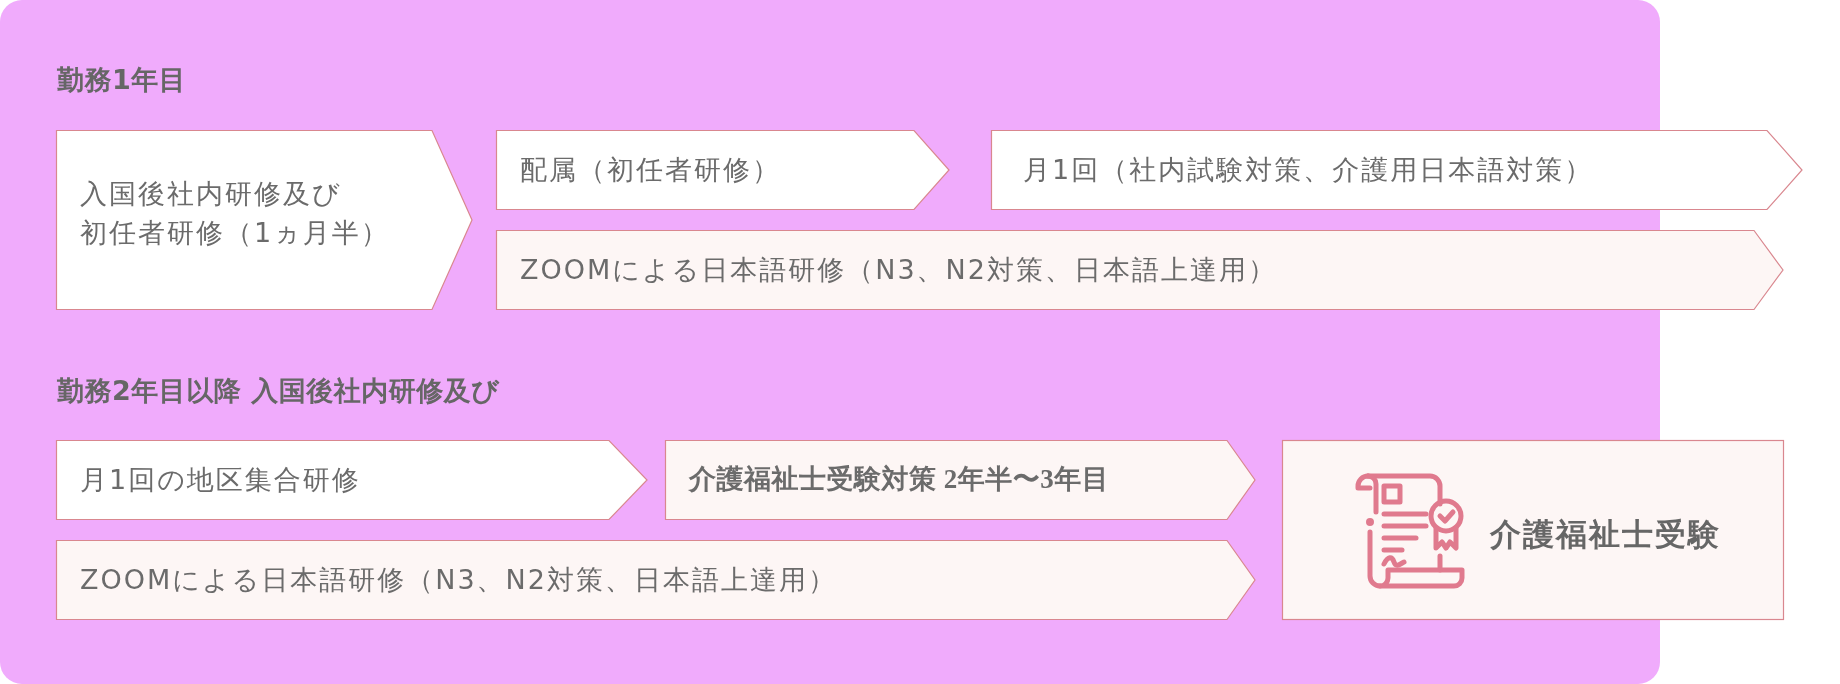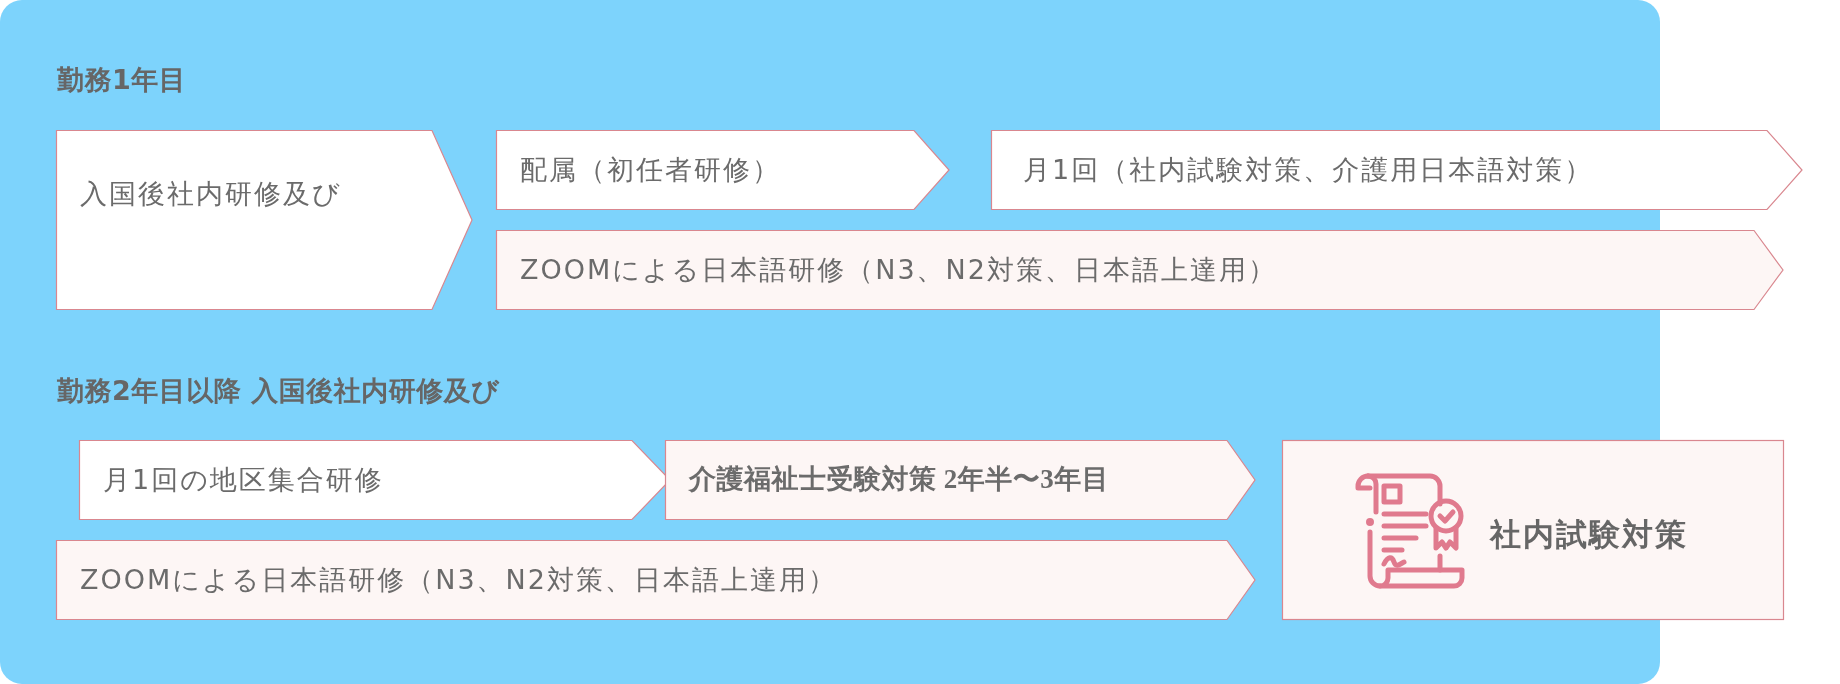--- a/index.html
+++ b/index.html
@@ -1,19 +1,19 @@
 <!DOCTYPE html>
 <html><head>
 <meta charset="utf-8">
 <style>
   html, body { margin: 0; padding: 0; background: #ffffff; }
   body { width: 1840px; height: 684px; position: relative; overflow: hidden;
          font-family: "DejaVu Sans", "Liberation Sans", sans-serif; }
   .panel { position: absolute; left: 0; top: 0; width: 1660px; height: 684px;
-           background: #7dd3fc; border-radius: 22px; }
+           background: #f0abfc; border-radius: 22px; }
   .heading { position: absolute; color: #666666; font-weight: bold; font-size: 27px;
              letter-spacing: 0.5px; line-height: 1; white-space: nowrap; }
   .shape { position: absolute; }
   .shape svg { position: absolute; left: 0; top: 0; overflow: visible; }
   .label { position: absolute; color: #6b6b6b; font-size: 27px; letter-spacing: 2px;
            white-space: nowrap; line-height: 1.45; display: flex; align-items: center; }
   .label.bold { font-weight: bold; letter-spacing: 0.5px; }
   .final-text { position: absolute; color: #666666; font-size: 31px; font-weight: bold;
                 letter-spacing: 2px; white-space: nowrap; }
 </style>
@@ -23,20 +23,21 @@
 <div class="panel">
 
   <div class="heading" style="left:57px; top:66px;">勤務1年目</div>
 
   <div class="shape" style="left:56px; top:130px; width:418px; height:180px;">
     <svg width="418" height="180">
       <polygon points="0.5,0.5 376,0.5 416,90 376,179.5 0.5,179.5" fill="#ffffff" stroke="#d9878f" stroke-width="1.2"></polygon>
     </svg>
     <div class="label" style="left:24px; top:44px; flex-direction:column; align-items:flex-start;">
       <span>入国後社内研修及び</span>
+      <span>初任者研修（1ヵ月半）</span>
     </div>
   </div>
 
   <div class="shape" style="left:496px; top:130px; width:456px; height:80px;">
     <svg width="456" height="80">
       <polygon points="0.5,0.5 418,0.5 453,40 418,79.5 0.5,79.5" fill="#ffffff" stroke="#d9878f" stroke-width="1.2"></polygon>
     </svg>
     <div class="label" style="left:24px; top:0; height:80px;">配属（初任者研修）</div>
   </div>
 
@@ -49,21 +50,21 @@
 
   <div class="shape" style="left:496px; top:230px; width:1290px; height:80px;">
     <svg width="1290" height="80">
       <polygon points="0.5,0.5 1258,0.5 1287,40 1258,79.5 0.5,79.5" fill="#fdf6f5" stroke="#d9878f" stroke-width="1.2"></polygon>
     </svg>
     <div class="label" style="left:24px; top:0; height:80px;">ZOOMによる日本語研修（N3、N2対策、日本語上達用）</div>
   </div>
 
   <div class="heading" style="left:57px; top:377px;">勤務2年目以降 入国後社内研修及び</div>
 
-  <div class="shape" style="left:56px; top:440px; width:594px; height:80px;margin-left:23px;">
+  <div class="shape" style="left:56px; top:440px; width:594px; height:80px;">
     <svg width="594" height="80">
       <polygon points="0.5,0.5 553,0.5 591,40 553,79.5 0.5,79.5" fill="#ffffff" stroke="#d9878f" stroke-width="1.2"></polygon>
     </svg>
     <div class="label" style="left:24px; top:0; height:80px;">月1回の地区集合研修</div>
   </div>
 
   <div class="shape" style="left:665px; top:440px; width:594px; height:80px;font-family:Liberation Serif, serif;">
     <svg width="594" height="80">
       <polygon points="0.5,0.5 562,0.5 590,40 562,79.5 0.5,79.5" fill="#fdf6f5" stroke="#d9878f" stroke-width="1.2"></polygon>
     </svg>
@@ -104,16 +105,16 @@
         <path d="M34,78 H52"></path>
 
         <path d="M34,92 C38,84 42,84 44,90 C46,96 50,92 54,90"></path>
 
         <circle cx="96" cy="44" r="15"></circle>
         <path d="M90,44 L95,49 L103,40"></path>
         <path d="M86,56 V76 L92,70 L96,76 L100,70 L106,76 V56"></path>
       </svg>
     </span>
 
-    <div class="final-text" style="left:208px; top:74px;">社内試験対策</div>
+    <div class="final-text" style="left:208px; top:74px;">介護福祉士受験</div>
   </div>
 
 </div>
 
 </body></html>

